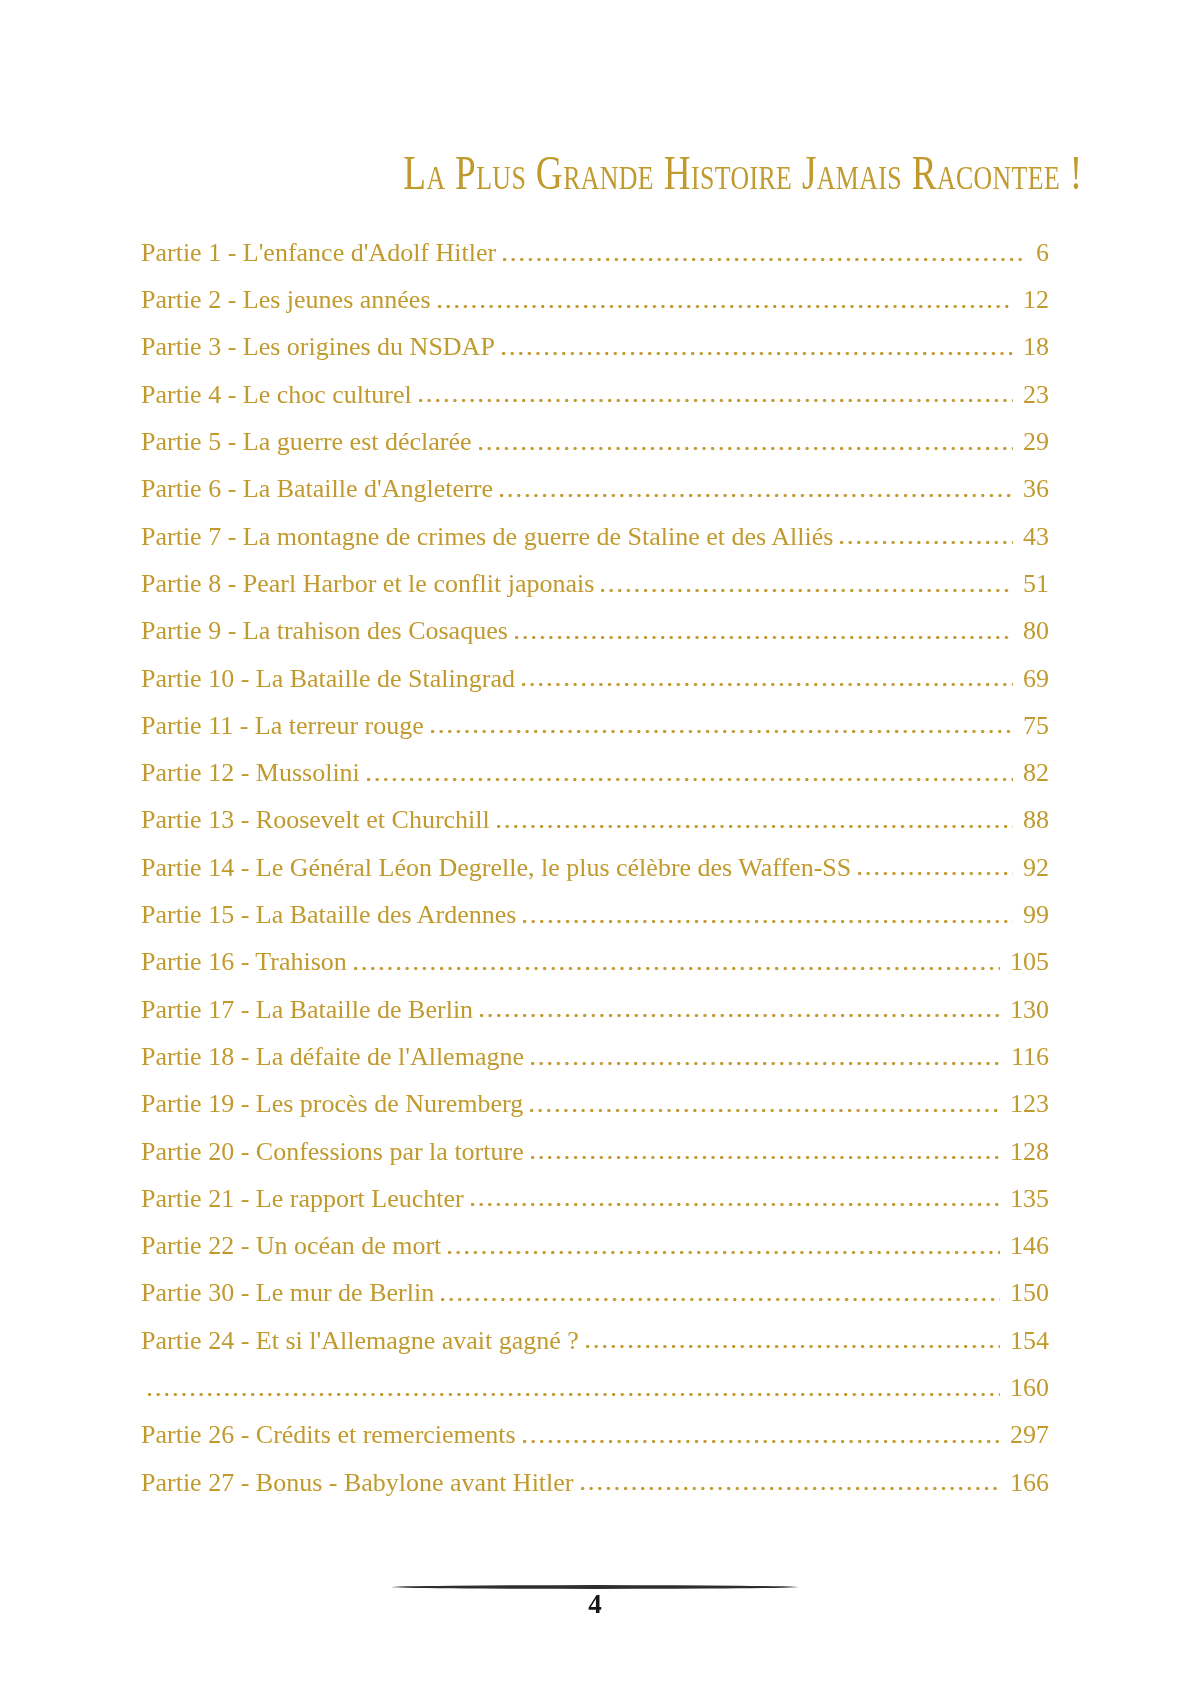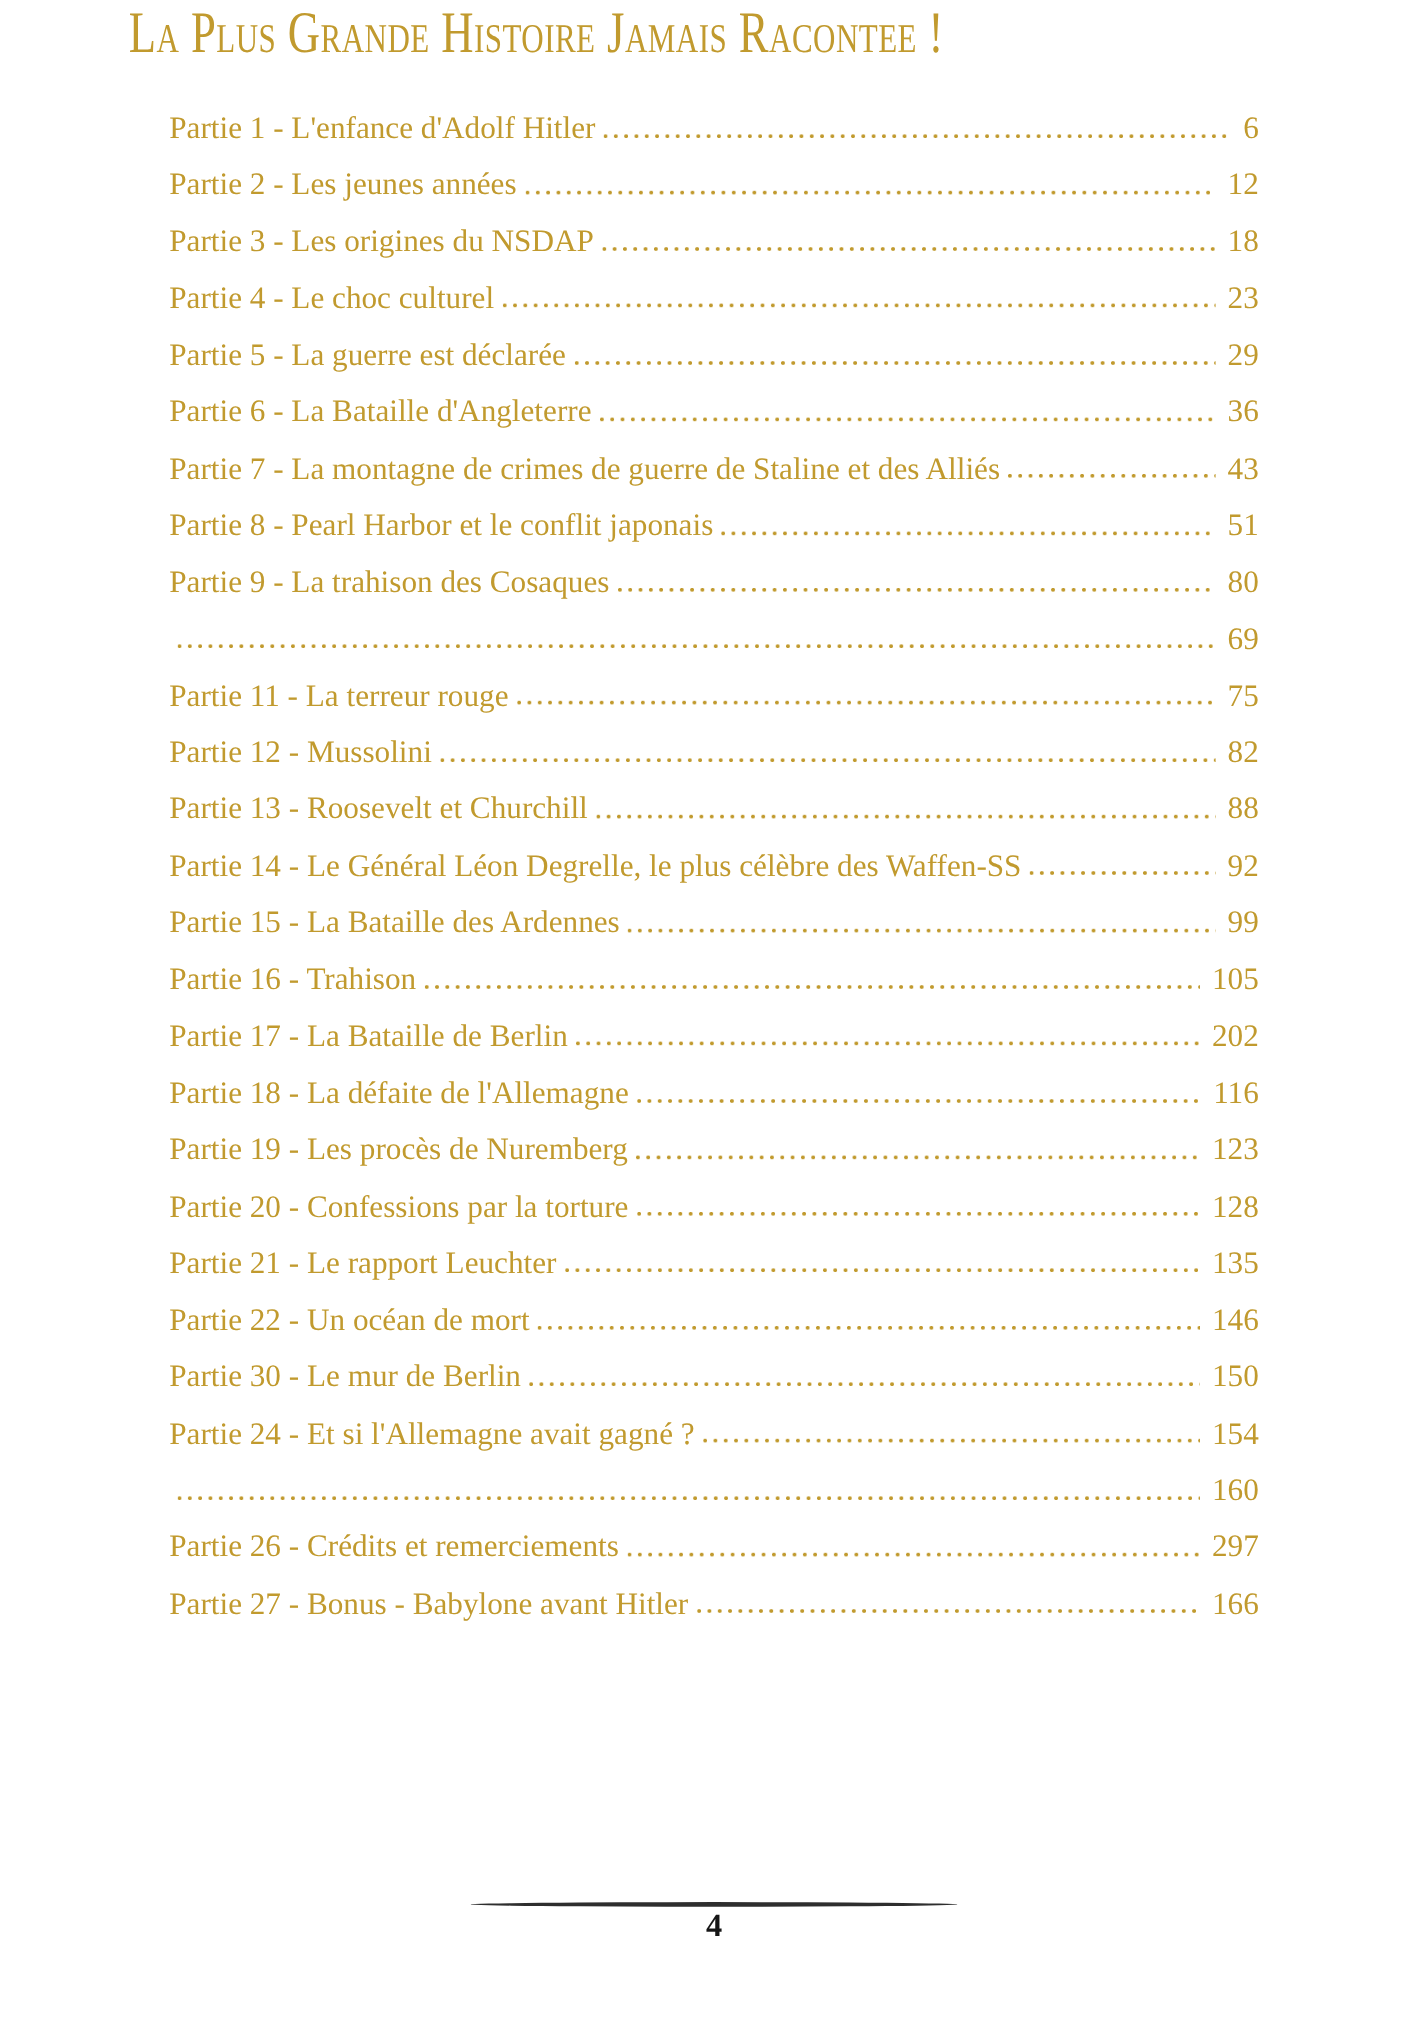--- a/index.html
+++ b/index.html
@@ -5,21 +5,23 @@
   html, body { margin: 0; padding: 0; }
   body {
     width: 1190px;
     height: 1683px;
     background: #ffffff;
     position: relative;
     overflow: hidden;
     font-family: "Liberation Serif", serif;
   }
   .title-wrap {
-    text-align: left;
+    padding-top: 126px;
+    text-align: right;
+    margin-top: 20px;
   }
   .doc-title {
     display: inline-block;
     font-size: 49px;
     line-height: 1.1;
     font-variant: small-caps;
     font-weight: normal;
     color: var(--gold);
     white-space: nowrap;
     letter-spacing: 0.5px;
@@ -126,20 +128,21 @@
     <span class="toc-pagenum">51</span>
   </div>
 
   <div class="toc-row">
     <span class="toc-label">Partie 9 - La trahison des Cosaques</span>
     <span class="toc-leader"></span>
     <span class="toc-pagenum">80</span>
   </div>
 
   <div class="toc-row">
+    <span class="toc-label">Partie 10 - La Bataille de Stalingrad</span>
     <span class="toc-leader"></span>
     <span class="toc-pagenum">69</span>
   </div>
 
   <div class="toc-row">
     <span class="toc-label">Partie 11 - La terreur rouge</span>
     <span class="toc-leader"></span>
     <span class="toc-pagenum">75</span>
   </div>
 
@@ -169,21 +172,21 @@
 
   <div class="toc-row">
     <span class="toc-label">Partie 16 - Trahison</span>
     <span class="toc-leader"></span>
     <span class="toc-pagenum">105</span>
   </div>
 
   <div class="toc-row">
     <span class="toc-label">Partie 17 - La Bataille de Berlin</span>
     <span class="toc-leader"></span>
-    <span class="toc-pagenum">202</span>
+    <span class="toc-pagenum">130</span>
   </div>
 
   <div class="toc-row">
     <span class="toc-label">Partie 18 - La défaite de l'Allemagne</span>
     <span class="toc-leader"></span>
     <span class="toc-pagenum">116</span>
   </div>
 
   <div class="toc-row">
     <span class="toc-label">Partie 19 - Les procès de Nuremberg</span>

